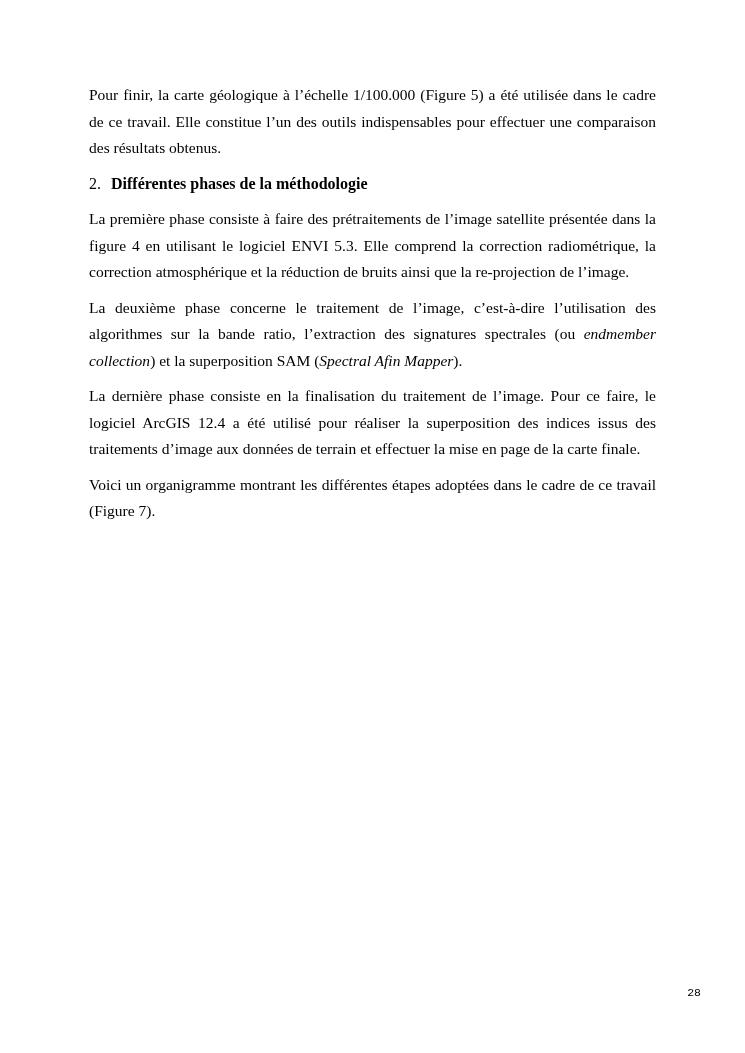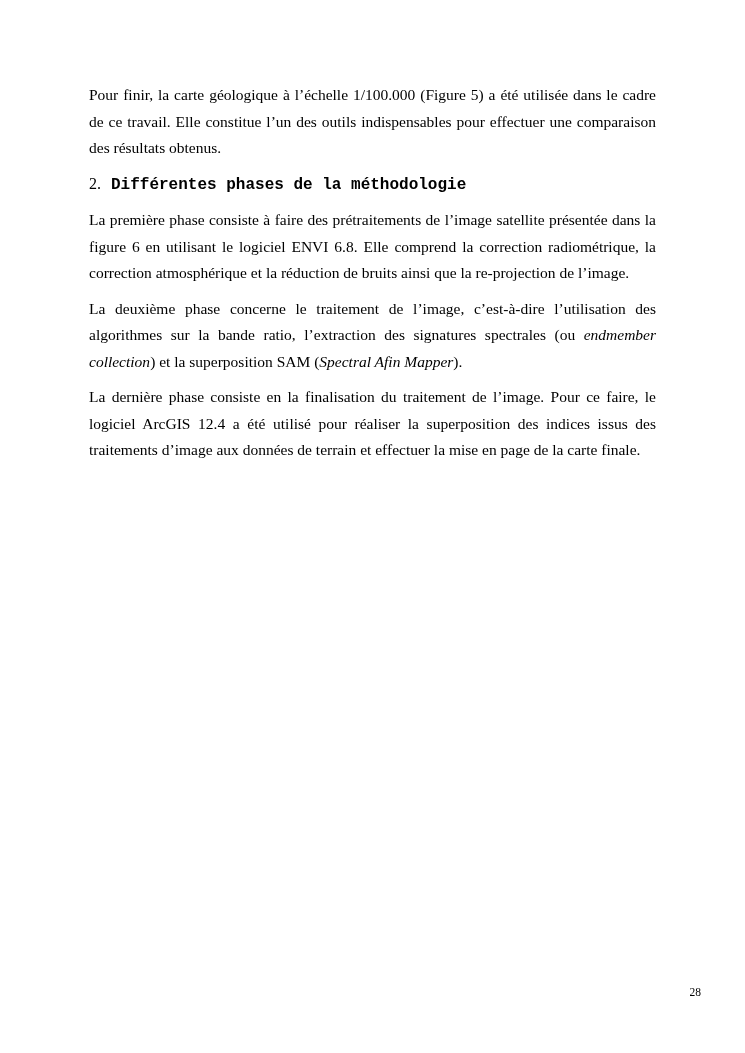--- a/index.html
+++ b/index.html
@@ -36,50 +36,50 @@
     line-height: 26.5px;
     margin: 1px 0 9px 0;
     white-space: nowrap;
   }
   .heading .num {
     font-weight: normal;
     margin-right: 10px;
   }
   .heading .title {
     font-weight: bold;
-    font-family: Liberation Mono, monospace;
   }
   .italic { font-style: italic; }
   .page-number {
     position: absolute;
     right: 90px;
     top: 986px;
-    font-family: Liberation Serif, serif;
+    font-family: Liberation Mono, monospace;
     font-size: 11.5px;
     color: #000000;
   }
 </style>
 </head>
 <body>
 
 <div class="page">
   <div class="content">
 
     <p class="para">Pour finir, la carte géologique à l’échelle 1/100.000 (Figure 5) a été utilisée dans le cadre de ce travail. Elle constitue l’un des outils indispensables pour effectuer une comparaison des résultats obtenus.</p>
 
     <p class="heading">
       <span class="num">2.</span><span class="title">Différentes phases de la méthodologie</span>
     </p>
 
 
-    <p class="para">La première phase consiste à faire des prétraitements de l’image satellite présentée dans la figure 6 en utilisant le logiciel ENVI 6.8. Elle comprend la correction radiométrique, la correction atmosphérique et la réduction de bruits ainsi que la re-projection de l’image.</p>
+    <p class="para">La première phase consiste à faire des prétraitements de l’image satellite présentée dans la figure 4 en utilisant le logiciel ENVI 5.3. Elle comprend la correction radiométrique, la correction atmosphérique et la réduction de bruits ainsi que la re-projection de l’image.</p>
 
     <p class="para">
       <span>La deuxième phase concerne le traitement de l’image, c’est-à-dire l’utilisation des algorithmes sur la bande ratio, l’extraction des signatures spectrales (ou </span><span class="italic">endmember collection</span><span>) et la superposition SAM (</span><span class="italic">Spectral Afin Mapper</span><span>).</span>
     </p>
 
     <p class="para">La dernière phase consiste en la finalisation du traitement de l’image. Pour ce faire, le logiciel ArcGIS 12.4 a été utilisé pour réaliser la superposition des indices issus des traitements d’image aux données de terrain et effectuer la mise en page de la carte finale.</p>
 
+    <p class="para">Voici un organigramme montrant les différentes étapes adoptées dans le cadre de ce travail (Figure 7).</p>
 
   </div>
 
   <div class="page-number">28</div>
 </div>
 
 </body></html>

